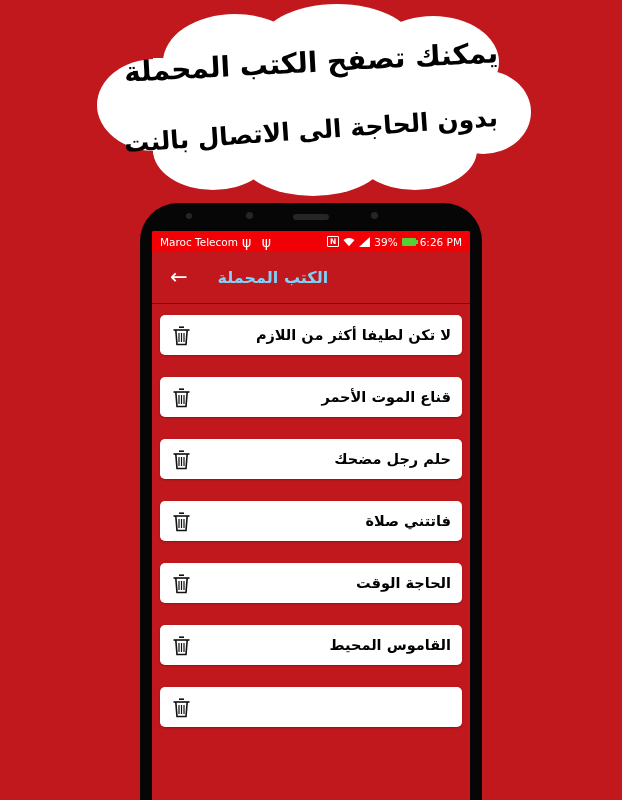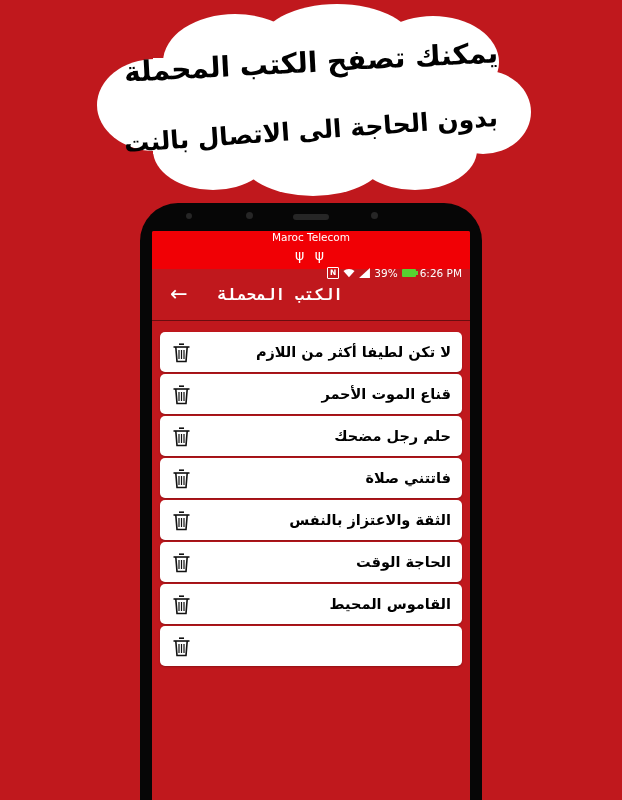--- a/index.html
+++ b/index.html
@@ -27,41 +27,41 @@
   .ptdot { position:absolute; background:#262626; border-radius:50%; }
   .ptdot.d1 { width:6px; height:6px; top:10px; left:46px; }
   .ptdot.d2 { width:7px; height:7px; top:9px;  left:106px; }
   .ptdot.d3 { width:7px; height:7px; top:9px;  right:104px; }
   .speaker { position:absolute; top:11px; left:50%; transform:translateX(-50%);
              width:36px; height:6px; background:#262626; border-radius:3px; }
   .screen { margin:0 12px; height:calc(100% - 28px); background:#c0181d;
             overflow:hidden; border-radius:2px 2px 0 0; }
 
   
-  .status-bar { height:38px; background:#f10005; color:#fff;
+  .status-bar { height:21px; background:#f10005; color:#fff;
                 display:flex; align-items:center; padding:0 8px;
-                font-size:10.5px; gap:4px; white-space:nowrap;flex-direction:column; }
+                font-size:10.5px; gap:4px; white-space:nowrap; }
   .sb-usb { font-size:14px; letter-spacing:3px; }
   .sb-right { margin-left:auto; display:flex; align-items:center; gap:4px; }
   .sb-nfc { border:1px solid #fff; font-size:7.5px; line-height:1;
             padding:1px 2px; border-radius:1px; font-weight:bold; }
   .sb-batt { width:14px; height:8px; background:#57d131; border-radius:1px;
              position:relative; }
   .sb-batt::after { content:""; position:absolute; right:-2px; top:2px;
                     width:2px; height:4px; background:#57d131; }
 
   
   .app-bar { height:52px; display:flex; align-items:center; padding:0 18px;
              border-bottom:1px solid rgba(0,0,0,.45); }
   .back { color:#fff; font-size:21px; line-height:1; cursor:pointer; }
-  .app-title { color:#ffffff; font-weight:bold; font-size:16px;
-               margin-left:30px; direction:rtl;font-family:Liberation Mono, monospace; }
-
-  
-  .book-list { padding:11px 8px 0; display:flex; flex-direction:column; gap:2px; }
+  .app-title { color:#7dd3fc; font-weight:bold; font-size:16px;
+               margin-left:30px; direction:rtl; }
+
+  
+  .book-list { padding:11px 8px 0; display:flex; flex-direction:column; gap:22px; }
   .list-item { height:40px; background:#fff; border-radius:5px;
                display:flex; align-items:center; justify-content:space-between;
                padding:0 11px 0 12px; box-shadow:0 1px 2px rgba(0,0,0,.25);
                cursor:pointer; }
   .trash { display:flex; align-items:center; }
   .book-title { font-weight:bold; font-size:14.5px; color:#000; direction:rtl; }
 </style>
 </head>
 <body>
 
@@ -167,33 +167,20 @@
                 <path d="M7 2.2 h5"></path>
                 <path d="M1.5 5 h16"></path>
                 <path d="M3.8 5 l1.2 14.5 h9 L15.2 5"></path>
                 <path d="M7 8 v9 M9.5 8 v9 M12 8 v9" stroke-width="1.2"></path>
               </g>
             </svg>
         </span>
         <span class="book-title">فاتتني صلاة</span>
       </div>
 
-      <div class="list-item">
-        <span class="trash">
-          <svg width="19" height="21" viewBox="0 0 19 21">
-              <g fill="none" stroke="#111" stroke-width="1.6">
-                <path d="M7 2.2 h5"></path>
-                <path d="M1.5 5 h16"></path>
-                <path d="M3.8 5 l1.2 14.5 h9 L15.2 5"></path>
-                <path d="M7 8 v9 M9.5 8 v9 M12 8 v9" stroke-width="1.2"></path>
-              </g>
-            </svg>
-        </span>
-        <span class="book-title">الثقة والاعتزاز بالنفس</span>
-      </div>
 
       <div class="list-item">
         <span class="trash">
           <svg width="19" height="21" viewBox="0 0 19 21">
               <g fill="none" stroke="#111" stroke-width="1.6">
                 <path d="M7 2.2 h5"></path>
                 <path d="M1.5 5 h16"></path>
                 <path d="M3.8 5 l1.2 14.5 h9 L15.2 5"></path>
                 <path d="M7 8 v9 M9.5 8 v9 M12 8 v9" stroke-width="1.2"></path>
               </g>

